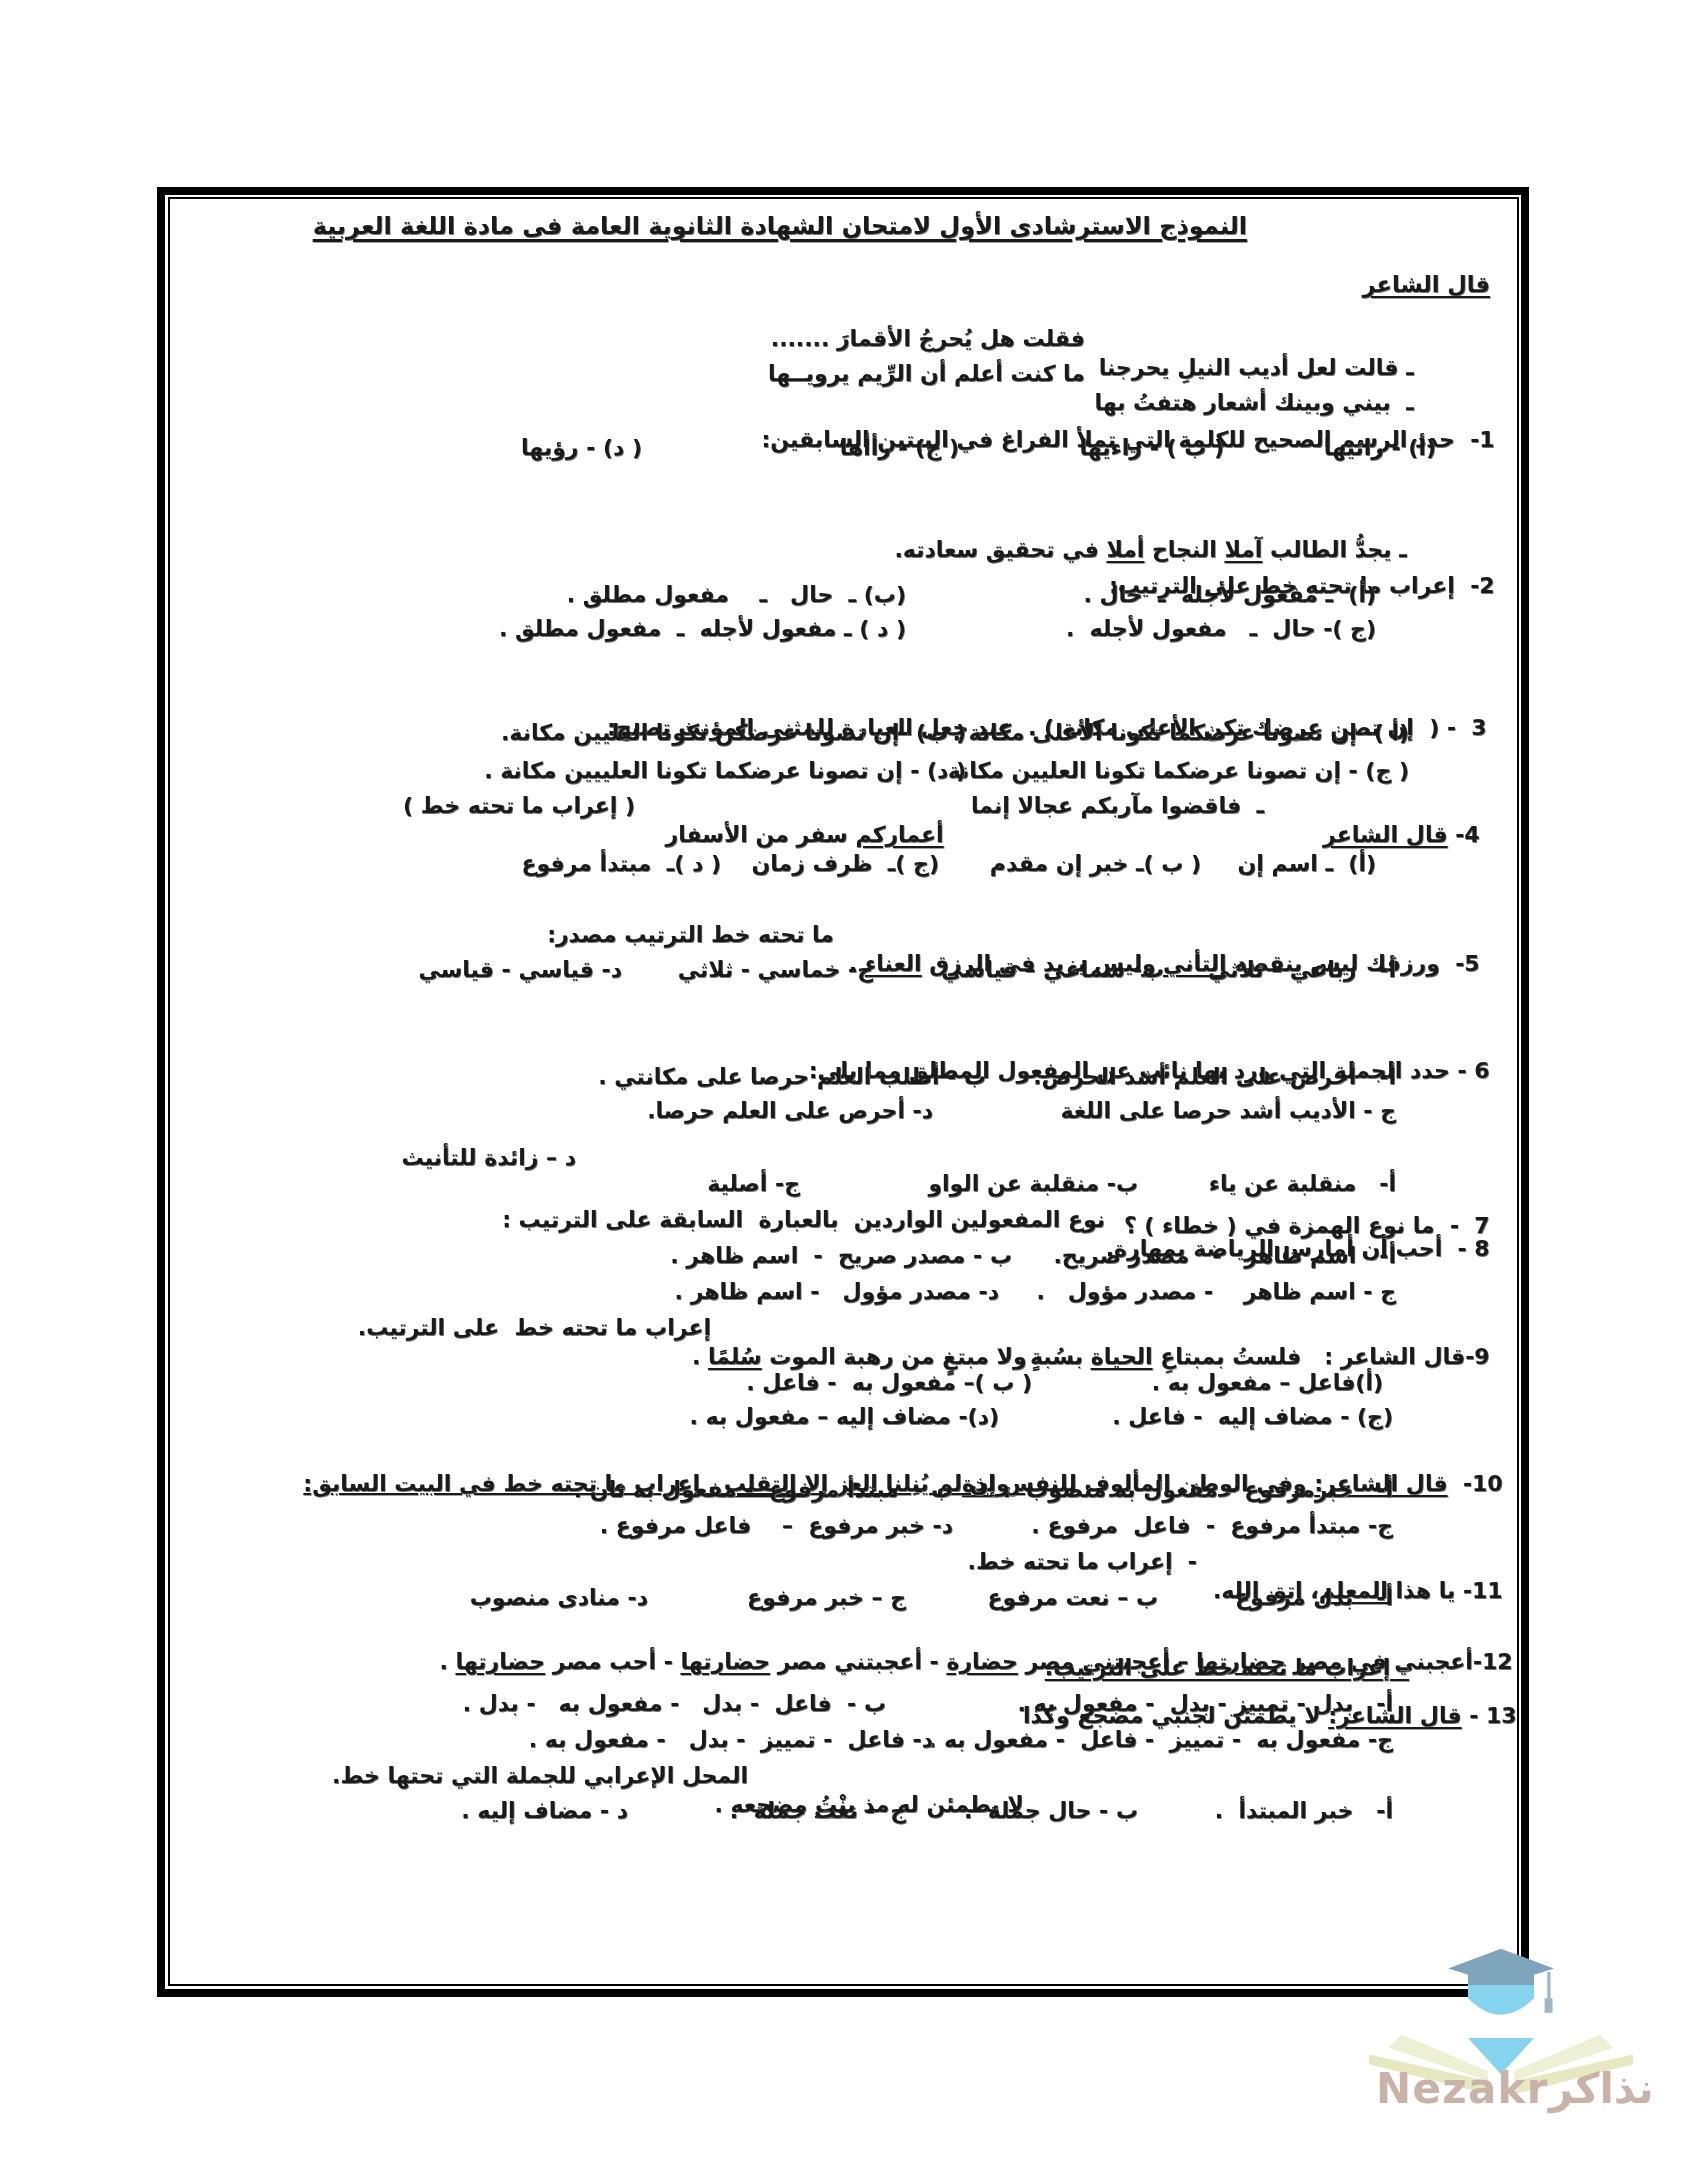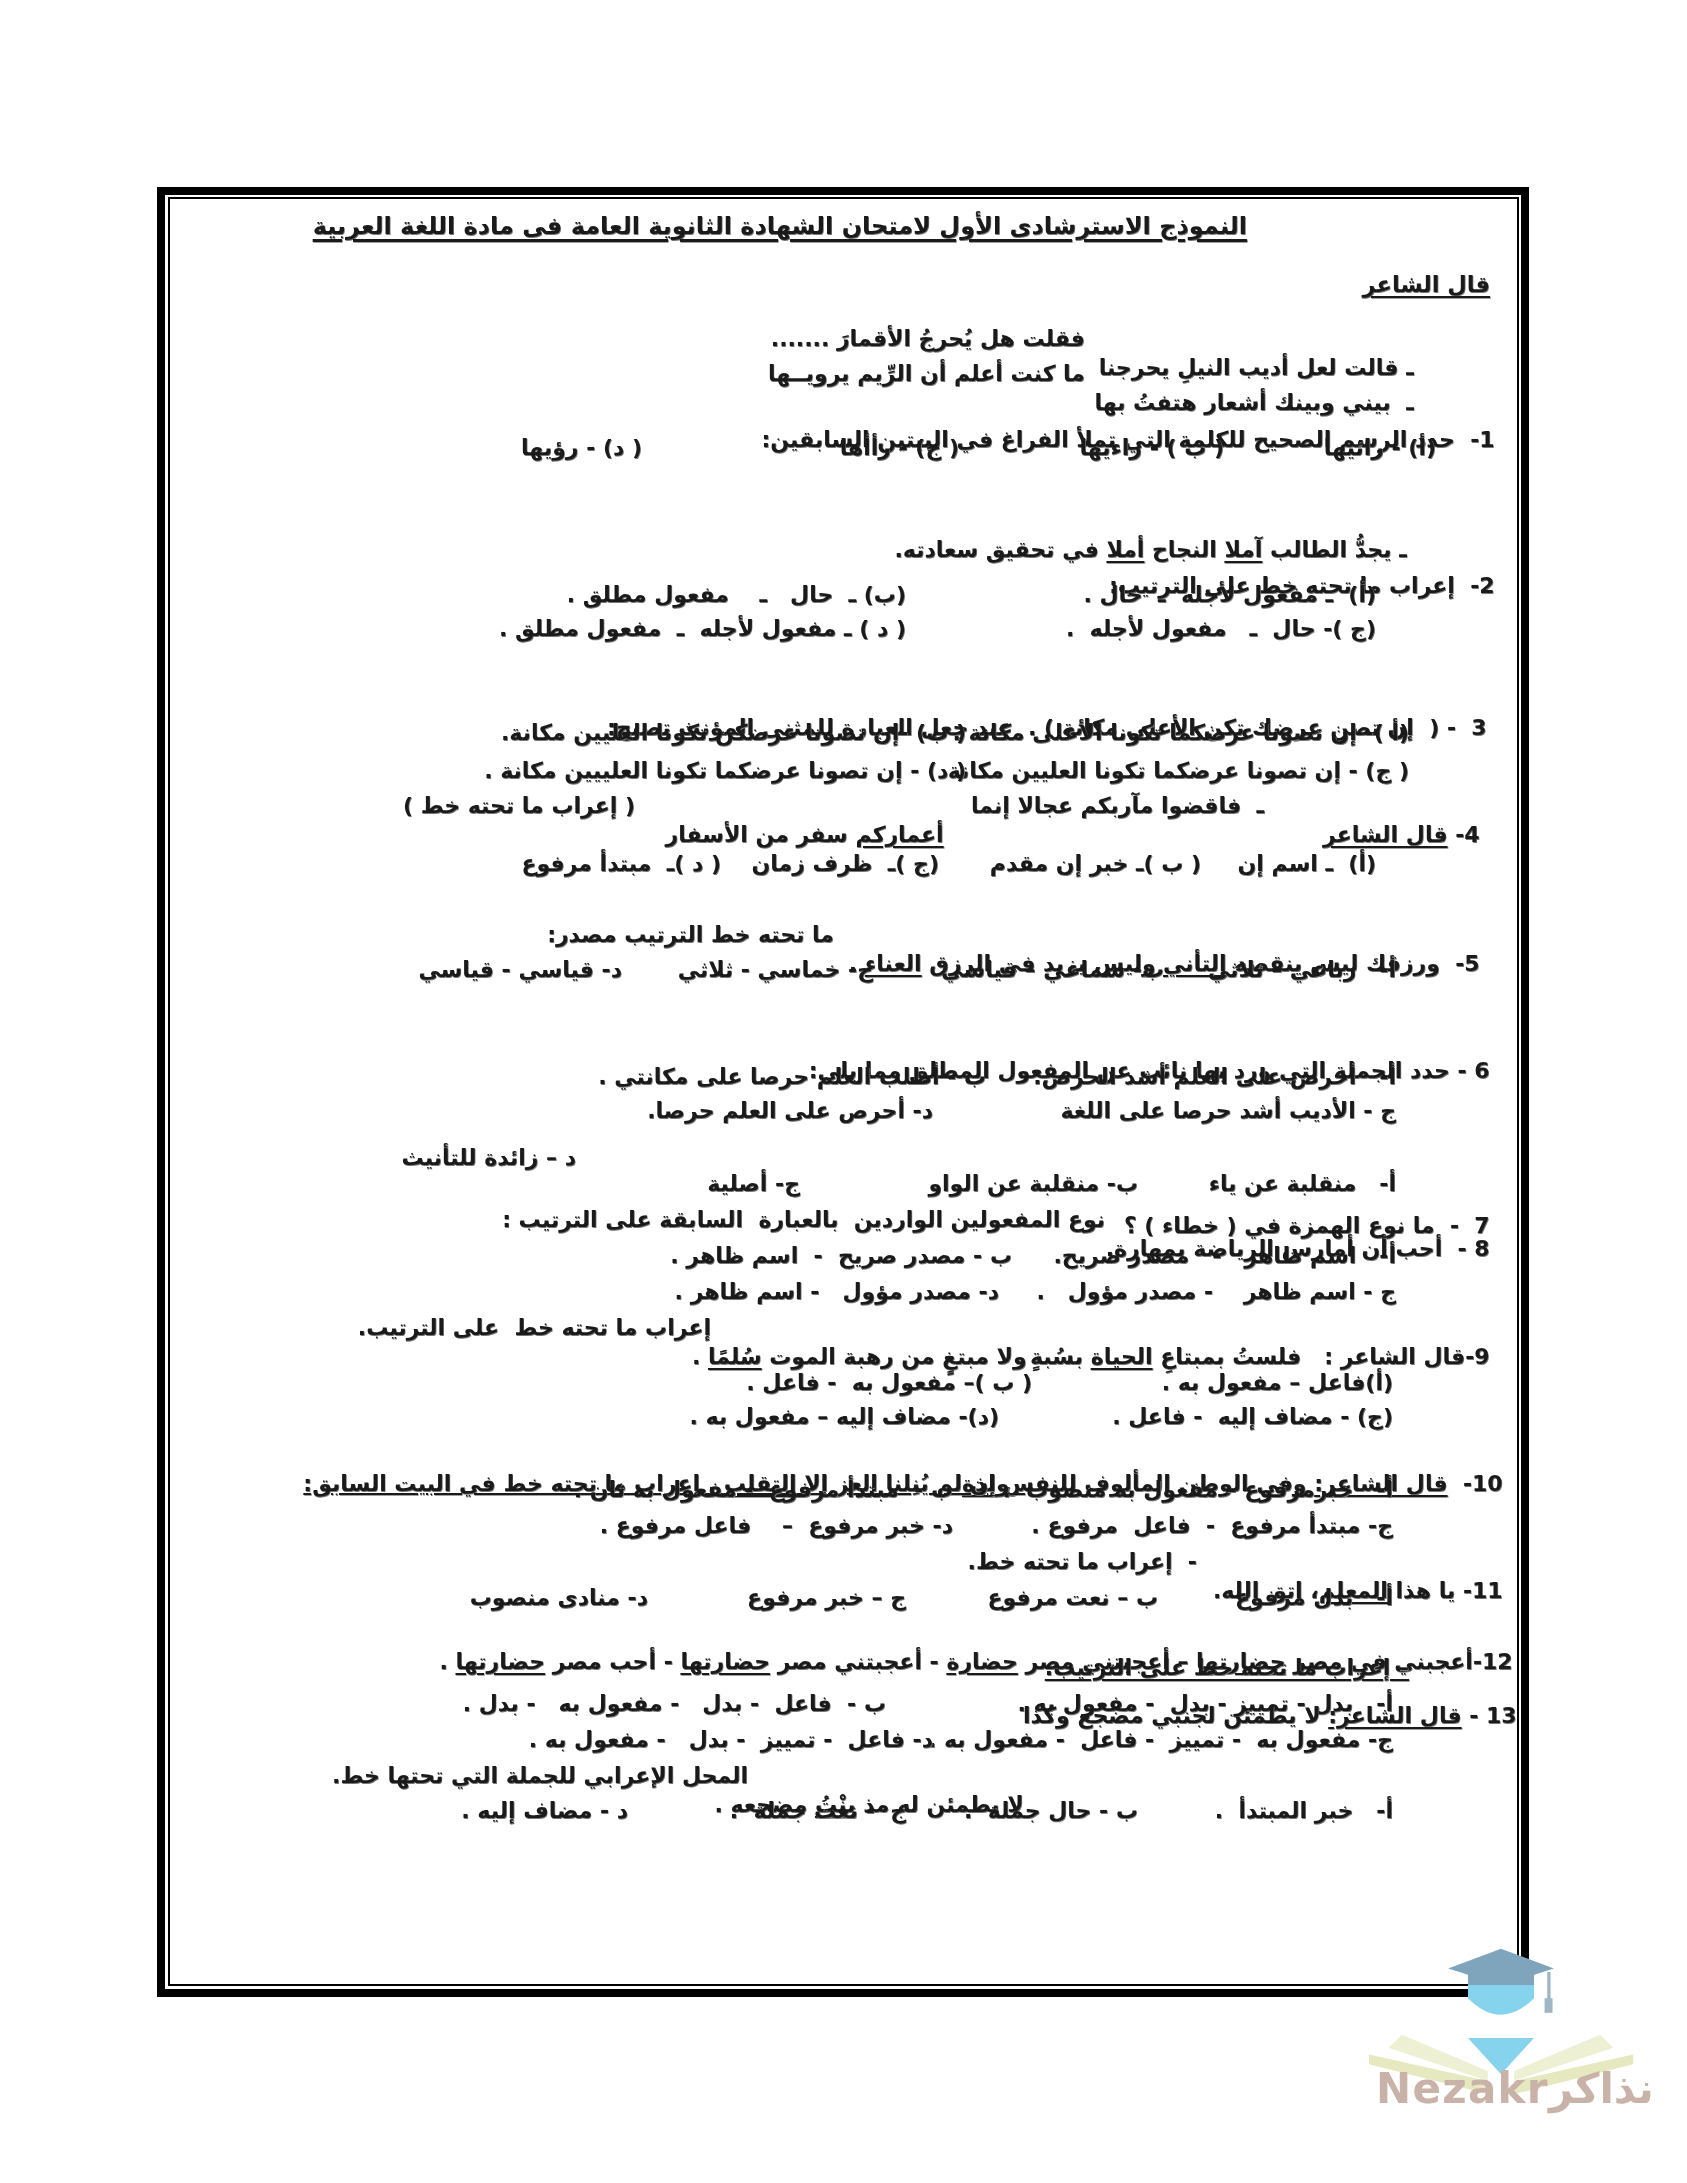--- a/index.html
+++ b/index.html
@@ -114,21 +114,21 @@
 <div class="seg" style="right:291px; top:1277px;">ج - اسم ظاهر    - مصدر مؤول   .</div>
 <div class="seg" style="right:688px; top:1277px;">د- مصدر مؤول   - اسم ظاهر .</div>
 
 <div class="seg" style="right:182px; top:1313px;">
   <span>9-</span><span>قال الشاعر :</span>   <span>فلستُ بمبتاعِ </span><span class="u">الحياة</span><span> بسُبةٍ</span>
 </div>
 <div class="seg" style="right:645px; top:1313px;">
   <span>ولا مبتغٍ من رهبة الموت </span><span class="u">سُلمًا</span><span> .</span>
 </div>
 <div class="seg" style="right:976px; top:1313px;">إعراب ما تحته خط  على الترتيب.</div>
-<div class="seg" style="right:294px; top:1368px;text-align:right;">(أ)فاعل – مفعول به .</div>
+<div class="seg" style="right:304px; top:1368px;text-align:right;">(أ)فاعل – مفعول به .</div>
 <div class="seg" style="right:655px; top:1368px;">( ب )– مفعول به  - فاعل .</div>
 <div class="seg" style="right:294px; top:1402px;">(ج) - مضاف إليه  - فاعل .</div>
 <div class="seg" style="right:688px; top:1402px;margin-left:8px;">(د)- مضاف إليه – مفعول به .</div>
 
 <div class="seg" style="right:169px; top:1440px;">
   <span>10-</span>  <span class="u">قال الشاعر:</span><span> وفي الوطن المألوف للنفس </span><span class="u">لذة</span>
 </div>
 <div class="seg" style="right:662px; top:1440px;text-decoration:underline;">
   <span>وإن لم يُنِلنا العز إلا </span><span class="u">التقلب</span><span> . إعراب ما تحته خط في البيت السابق:</span>
 </div>

